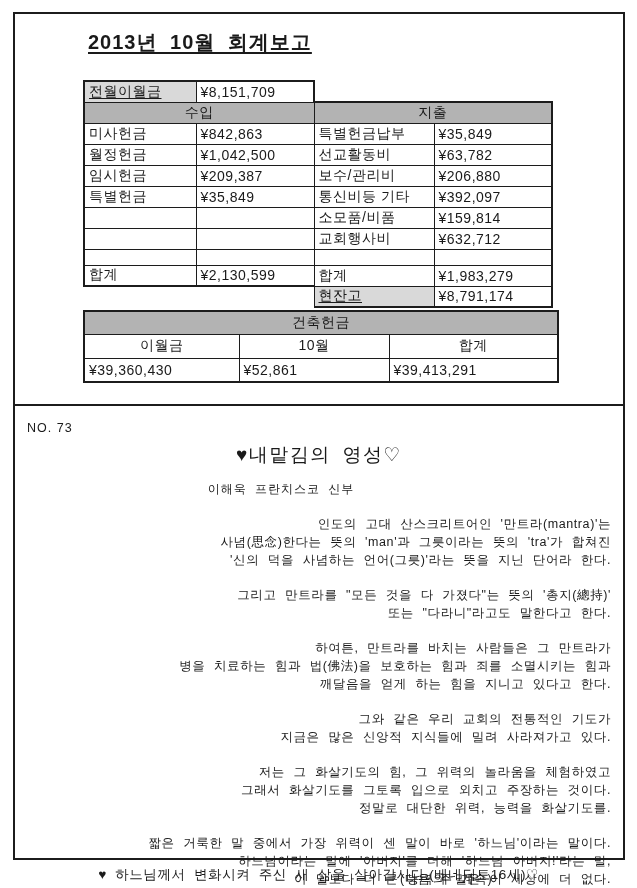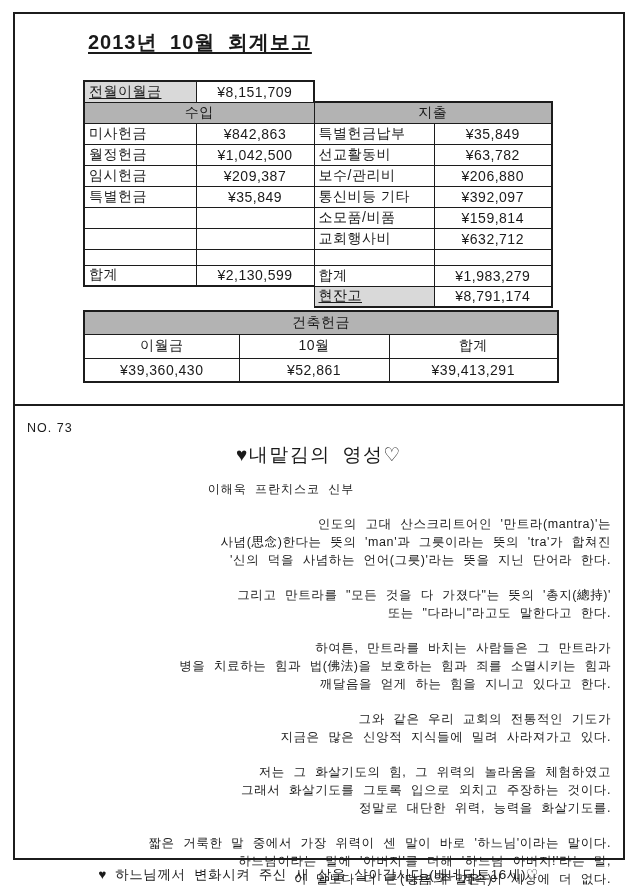--- a/index.html
+++ b/index.html
@@ -25,21 +25,21 @@
   td{
     box-sizing:border-box;border:1px solid #1c1c1c;
     font-size:14px;padding:0 4px;overflow:hidden;white-space:nowrap;
     letter-spacing:0.5px;
   }
   tr.r21 td{height:21px;}
   tr.r16 td{height:16px;}
   tr.r23 td{height:23px;margin-left:26px;}
   tr.r24 td{height:24px;}
   td.lab{text-align:left;}
-  td.val{text-align:center;}
+  td.val{text-align:left;}
   td.hdr{text-align:center;background:#b3b3b3;}
   td.lg{background:#d9d9d9;}
   td.ul{text-decoration:underline;text-underline-offset:2px;}
   td.ctr{text-align:center;}
   td.nob{border:none;background:#fff;}
   td.bt2{border-top-width:2px;}
   td.bb2{border-bottom-width:2px;}
   td.bl2{border-left-width:2px;}
   td.br2{border-right-width:2px;}
   

